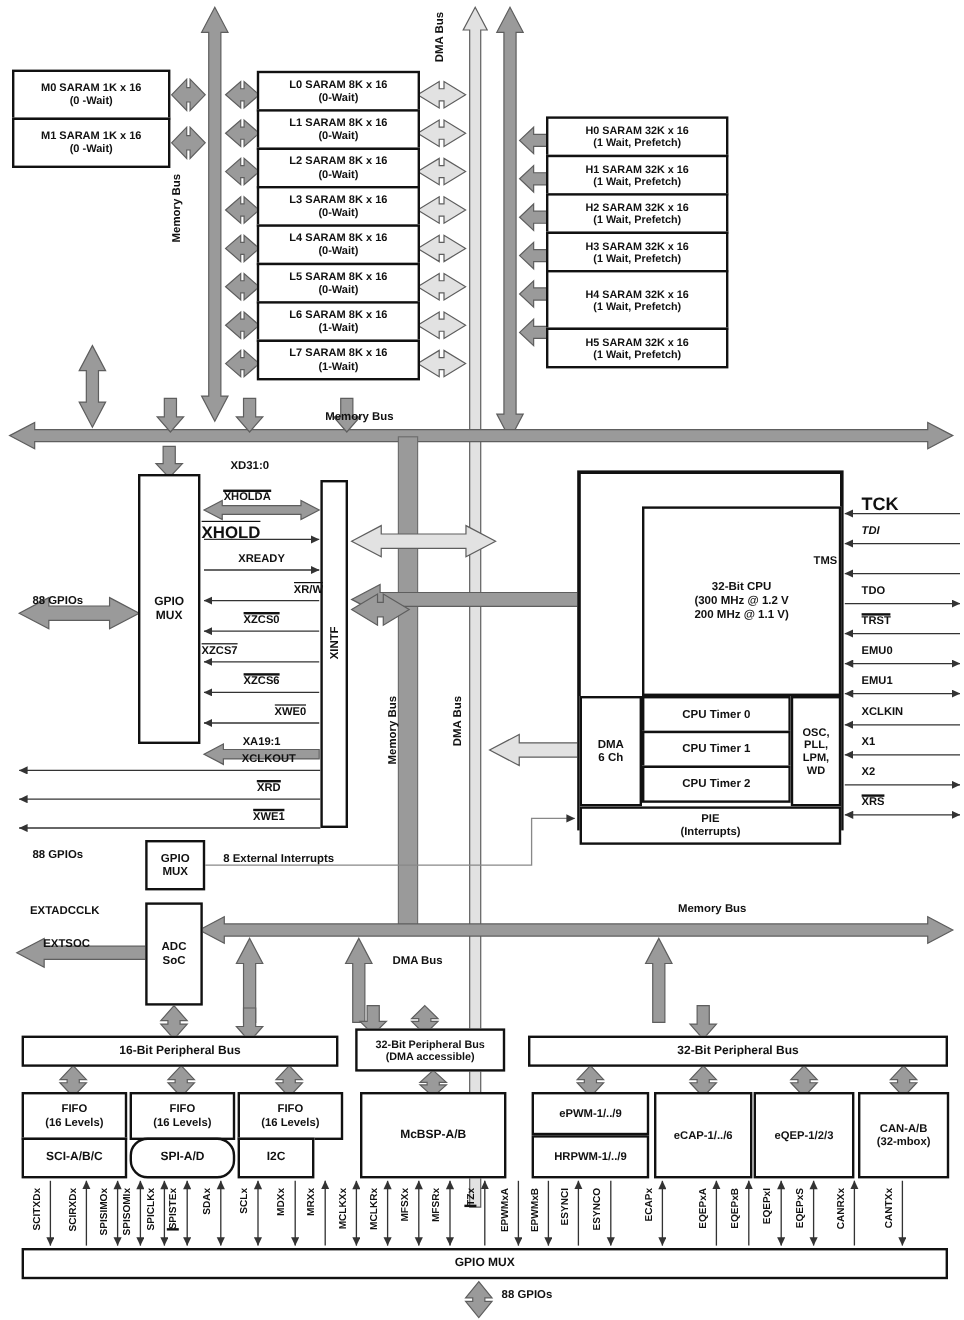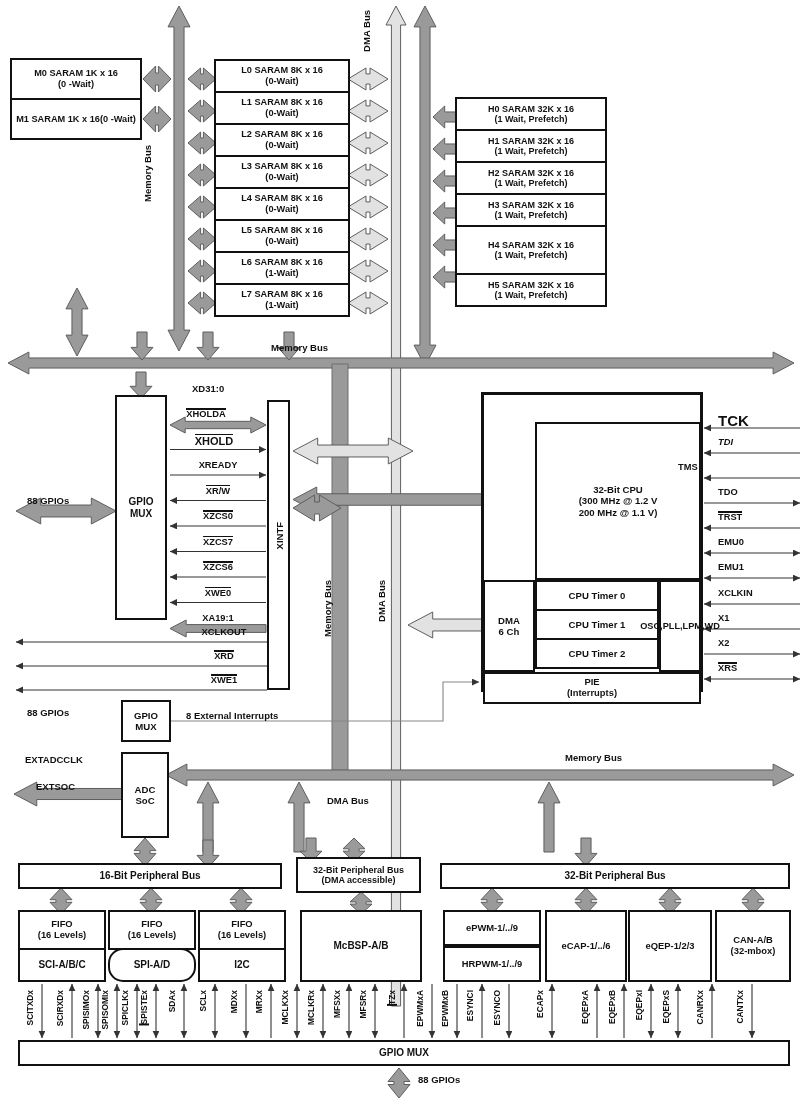--- a/index.html
+++ b/index.html
@@ -142,21 +142,21 @@
         <polygon points="399,1068 410,1081.5 404.06,1081.5 404.06,1084.5 410,1084.5 399,1098 388,1084.5 393.94,1084.5 393.94,1081.5 388,1081.5" fill="#9a9a9a" stroke="#5e5e5e" stroke-width="1"></polygon>
         <polyline points="171,721 443,721 443,682 479,682" fill="none" stroke="#888" stroke-width="1.1" marker-end="url(#ah)"></polyline>
         <line x1="278" y1="690" x2="278" y2="640" stroke="#333" stroke-width="1.1"></line>
       </g>
   </svg>
 
   <div class="box" style="left:10px;top:58px;width:132px;height:42px;font-size:9.2px;flex-direction:column;">
     <span>M0 SARAM 1K x 16</span>
     <span>(0 -Wait)</span>
   </div>
-  <div class="box" style="left:10px;top:98px;width:132px;height:42px;font-size:9.2px;flex-direction:row;">
+  <div class="box" style="left:10px;top:98px;width:132px;height:42px;font-size:9.2px;flex-direction:column;">
     <span>M1 SARAM 1K x 16</span>
     <span>(0 -Wait)</span>
   </div>
 
 
   <div id="lblocks" style="position:absolute;left:214px;top:59px;width:136px;">
       <div class="box" style="position: relative; left: 0px; top: 0px; width: 136px; height: 34px; font-size: 9.2px; flex-direction: column; margin-top: 0px;">
         <span>L0 SARAM 8K x 16</span>
         <span>(0-Wait)</span>
       </div>
@@ -228,27 +228,27 @@
   <div class="lbl" style="left:27px;top:495px;font-size:9.5px;">88 GPIOs</div>
 
   <div class="box" style="left:267px;top:400px;width:23px;height:290px;">
     <span class="vlbl" style="left:6px;top:120px;font-size:9.5px;">XINTF</span>
   </div>
 
   <div class="lbl" style="left:192px;top:383px;font-size:9.5px;">XD31:0</div>
 
   <div id="xsigs">
       <div class="lbl" style="left: 168px; top: 409px; width: 76px; text-align: center; font-size: 9.3px; text-decoration: underline;"><span class="ovl">XHOLDA</span></div>
-      <div class="lbl" style="left: 168px; top: 434.5px; width: 92px; text-align: center; font-size: 11px;"><span class="ovl">XHOLD</span></div>
+      <div class="lbl" style="left: 168px; top: 434.5px; width: 92px; font-size: 14px;"><span class="ovl">XHOLD</span></div>
       <div class="lbl" style="left: 168px; top: 460px; width: 100px; text-align: center; font-size: 9.3px;">XREADY</div>
-      <div class="lbl" style="left: 168px; top: 485.5px; width: 100px; text-align: center; font-size: 9.3px;"><span class="ovl">XR/W</span></div>
+      <div class="lbl" style="left: 168px; top: 485.5px; width: 100px; text-align: center; font-size: 9.3px; padding-left: 39px;"><span class="ovl">XR/W</span></div>
       <div class="lbl" style="left: 168px; top: 511px; width: 100px; text-align: center; font-size: 9.3px;"><span class="ovl">XZCS0</span></div>
-      <div class="lbl" style="left: 168px; top: 536.5px; width: 100px; text-align: center; font-size: 9.3px;"><span class="ovl">XZCS7</span></div>
+      <div class="lbl" style="left: 168px; top: 536.5px; width: 100px; text-align: left; font-size: 9.3px;"><span class="ovl">XZCS7</span></div>
       <div class="lbl" style="left: 168px; top: 562px; width: 100px; text-align: center; font-size: 9.3px;"><span class="ovl">XZCS6</span></div>
-      <div class="lbl" style="left: 168px; top: 587.5px; width: 100px; text-align: center; font-size: 9.3px;"><span class="ovl">XWE0</span></div>
+      <div class="lbl" style="left: 168px; top: 587.5px; width: 100px; text-align: center; font-size: 9.3px; padding-left: 24px;"><span class="ovl">XWE0</span></div>
       <div class="lbl" style="left: 168px; top: 613px; width: 100px; text-align: center; font-size: 9.3px;">XA19:1</div>
     </div>
   <div id="xouts">
       <div class="lbl" style="left: 178px; top: 627px; width: 92px; text-align: center; font-size: 9.3px;">XCLKOUT</div>
       <div class="lbl" style="left: 178px; top: 651px; width: 92px; text-align: center; font-size: 9.3px;"><span class="ovl">XRD</span></div>
       <div class="lbl" style="left: 178px; top: 675px; width: 92px; text-align: center; font-size: 9.3px;"><span class="ovl">XWE1</span></div>
     </div>
 
   <div class="vlbl" style="left:322px;top:580px;font-size:9.5px;">Memory Bus</div>
   <div class="vlbl" style="left:376px;top:580px;font-size:9.5px;">DMA Bus</div>
@@ -271,21 +271,21 @@
         <span>CPU Timer 0</span>
       </div>
       <div class="box thin" style="position: relative; width: 124px; height: 31px; font-size: 9.6px; margin-top: -2px;">
         <span>CPU Timer 1</span>
       </div>
       <div class="box thin" style="position: relative; width: 124px; height: 31px; font-size: 9.6px; margin-top: -2px;">
         <span>CPU Timer 2</span>
       </div>
     </div>
 
-  <div class="box thin" style="left:659px;top:580px;width:42px;height:92px;font-size:9.2px;">
+  <div class="box thin" style="left:659px;top:580px;width:42px;height:92px;font-size:9.2px;flex-direction:column;">
     <span>OSC,</span>
     <span>PLL,</span>
     <span>LPM,</span>
     <span>WD</span>
   </div>
 
   <div class="box thin" style="left:483px;top:672px;width:218px;height:32px;font-size:9.4px;flex-direction:column;">
     <span>PIE</span>
     <span>(Interrupts)</span>
   </div>
@@ -349,21 +349,21 @@
         </div>
         <div class="box" style="left:108px;top:948px;width:88px;height:34px;font-size:10px;border-radius:15px;">
           <span>SPI-A/D</span>
         </div>
       </div>
       <div>
         <div class="box" style="left:198px;top:910px;width:88px;height:40px;font-size:9.4px;flex-direction:column;">
           <span>FIFO</span>
           <span>(16 Levels)</span>
         </div>
-        <div class="box" style="left:198px;top:948px;width:88px;height:34px;font-size:10px;">
+        <div class="box" style="left:198px;top:948px;width:64px;height:34px;font-size:10px;">
           <span>I2C</span>
         </div>
       </div>
     </div>
 
   <div class="box" style="left:300px;top:910px;width:122px;height:72px;font-size:10px;">
     <span>McBSP-A/B</span>
   </div>
 
   <div class="box" style="left:443px;top:910px;width:98px;height:36px;font-size:9.4px;">

